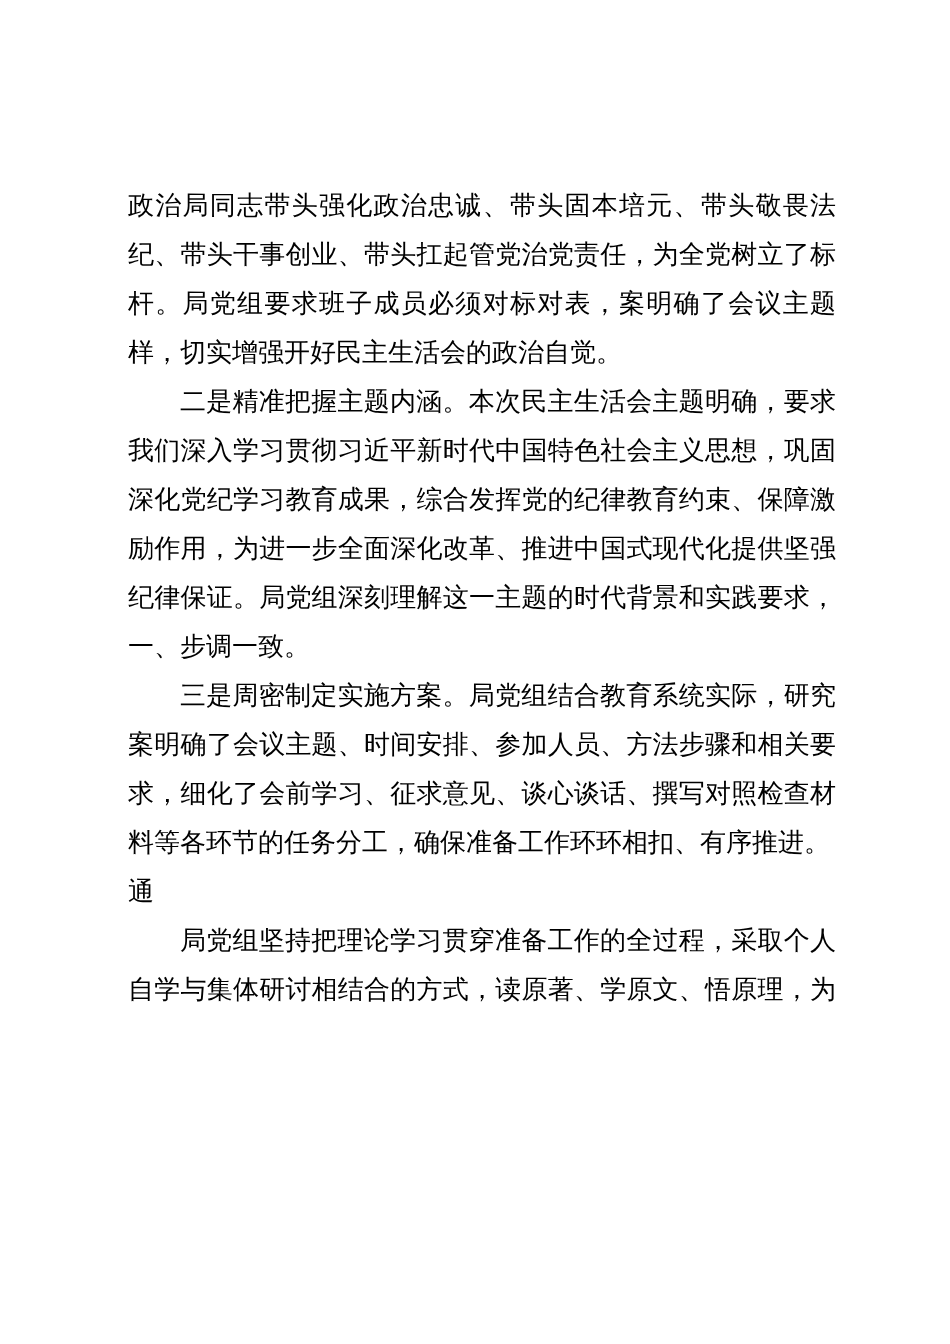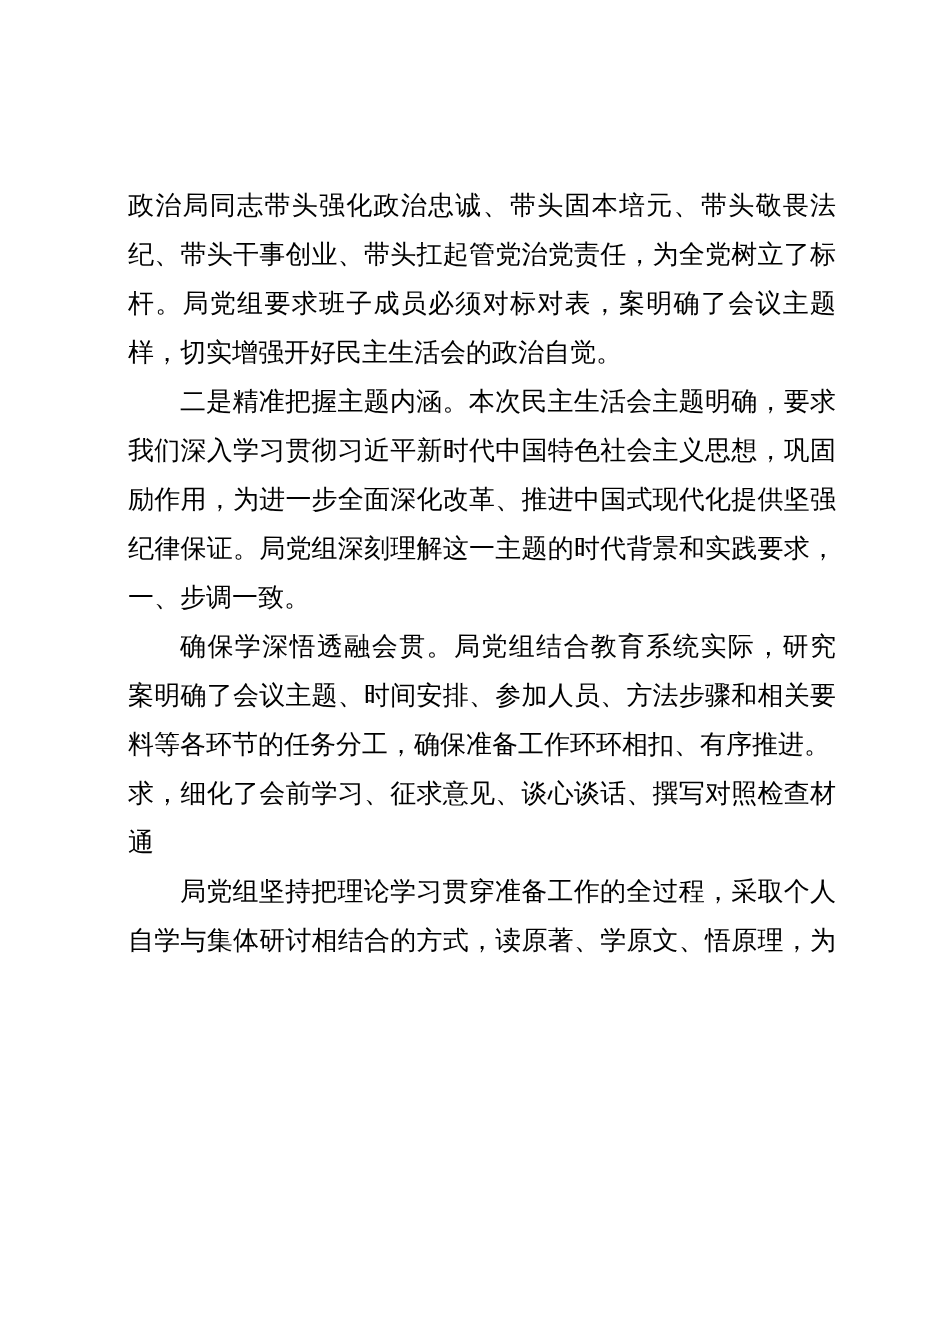--- a/index.html
+++ b/index.html
@@ -43,24 +43,25 @@
 <body>
 
 <div class="page">
   <div class="text-body" id="text-body">
       <div class="line">政治局同志带头强化政治忠诚、带头固本培元、带头敬畏法</div>
       <div class="line">纪、带头干事创业、带头扛起管党治党责任，为全党树立了标</div>
       <div class="line">杆。局党组要求班子成员必须对标对表，案明确了会议主题</div>
       <div class="line lastline">样，切实增强开好民主生活会的政治自觉。</div>
       <div class="line firstindent">二是精准把握主题内涵。本次民主生活会主题明确，要求</div>
       <div class="line">我们深入学习贯彻习近平新时代中国特色社会主义思想，巩固</div>
+      <div class="line">深化党纪学习教育成果，综合发挥党的纪律教育约束、保障激</div>
       <div class="line">励作用，为进一步全面深化改革、推进中国式现代化提供坚强</div>
       <div class="line">纪律保证。局党组深刻理解这一主题的时代背景和实践要求，</div>
       <div class="line lastline">一、步调一致。</div>
-      <div class="line firstindent">确保学深悟透融会贯。局党组结合教育系统实际，研究</div>
+      <div class="line firstindent">三是周密制定实施方案。局党组结合教育系统实际，研究</div>
       <div class="line">案明确了会议主题、时间安排、参加人员、方法步骤和相关要</div>
+      <div class="line">求，细化了会前学习、征求意见、谈心谈话、撰写对照检查材</div>
       <div class="line lastline">料等各环节的任务分工，确保准备工作环环相扣、有序推进。</div>
-      <div class="line">求，细化了会前学习、征求意见、谈心谈话、撰写对照检查材</div>
       <div class="line lastline">通</div>
       <div class="line firstindent">局党组坚持把理论学习贯穿准备工作的全过程，采取个人</div>
       <div class="line">自学与集体研讨相结合的方式，读原著、学原文、悟原理，为</div>
     </div>
 </div>
 
 </body></html>

